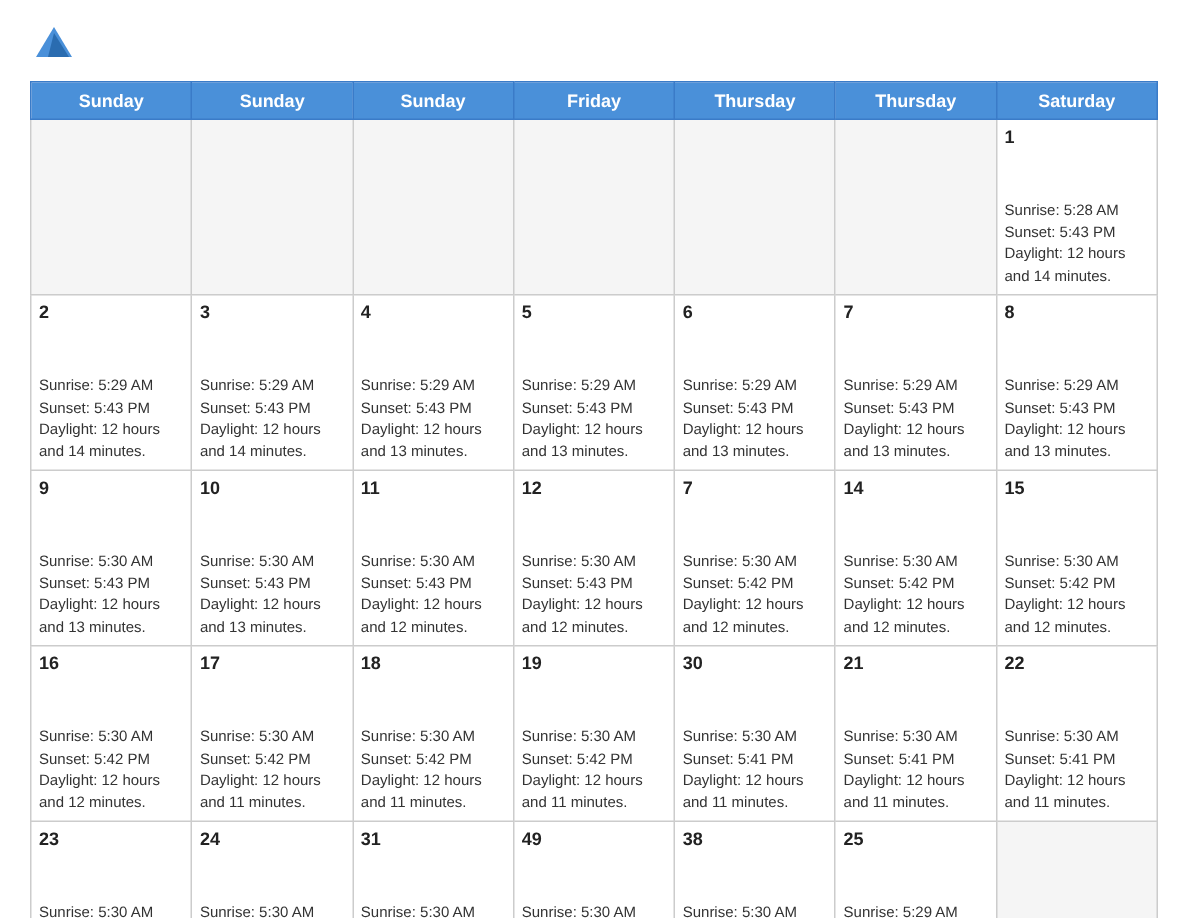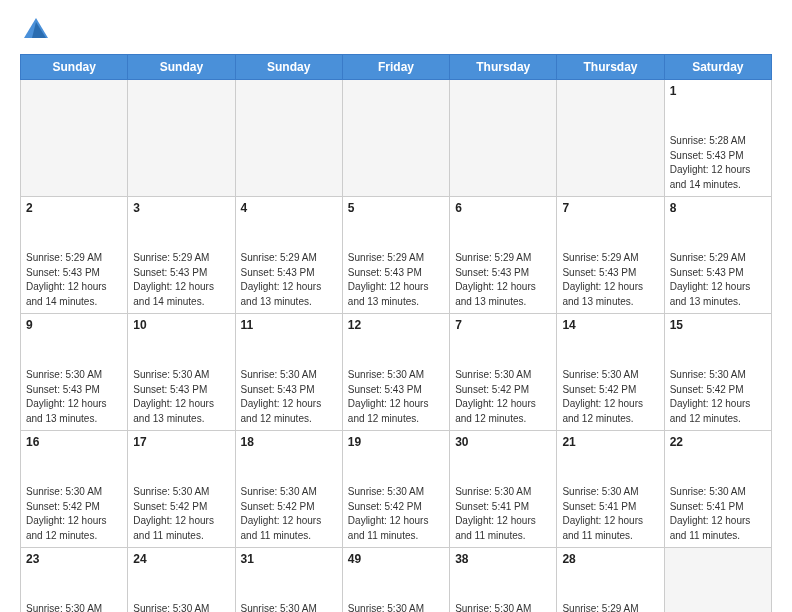--- a/index.html
+++ b/index.html
@@ -327,21 +327,21 @@
 and 10 minutes.</div>
           </td>
           <td>
             <span class="day-num">38</span>
             <div class="day-info" style="white-space: pre-line;">Sunrise: 5:30 AM
 Sunset: 5:40 PM
 Daylight: 12 hours
 and 10 minutes.</div>
           </td>
           <td>
-            <span class="day-num">28</span>
+            <span class="day-num">25</span>
             <div class="day-info" style="white-space: pre-line;">Sunrise: 5:29 AM
 Sunset: 5:40 PM
 Daylight: 12 hours
 and 10 minutes.</div>
           </td>
           <td class="empty"></td>
         </tr>
       </tbody>
   </table>
 </div>

